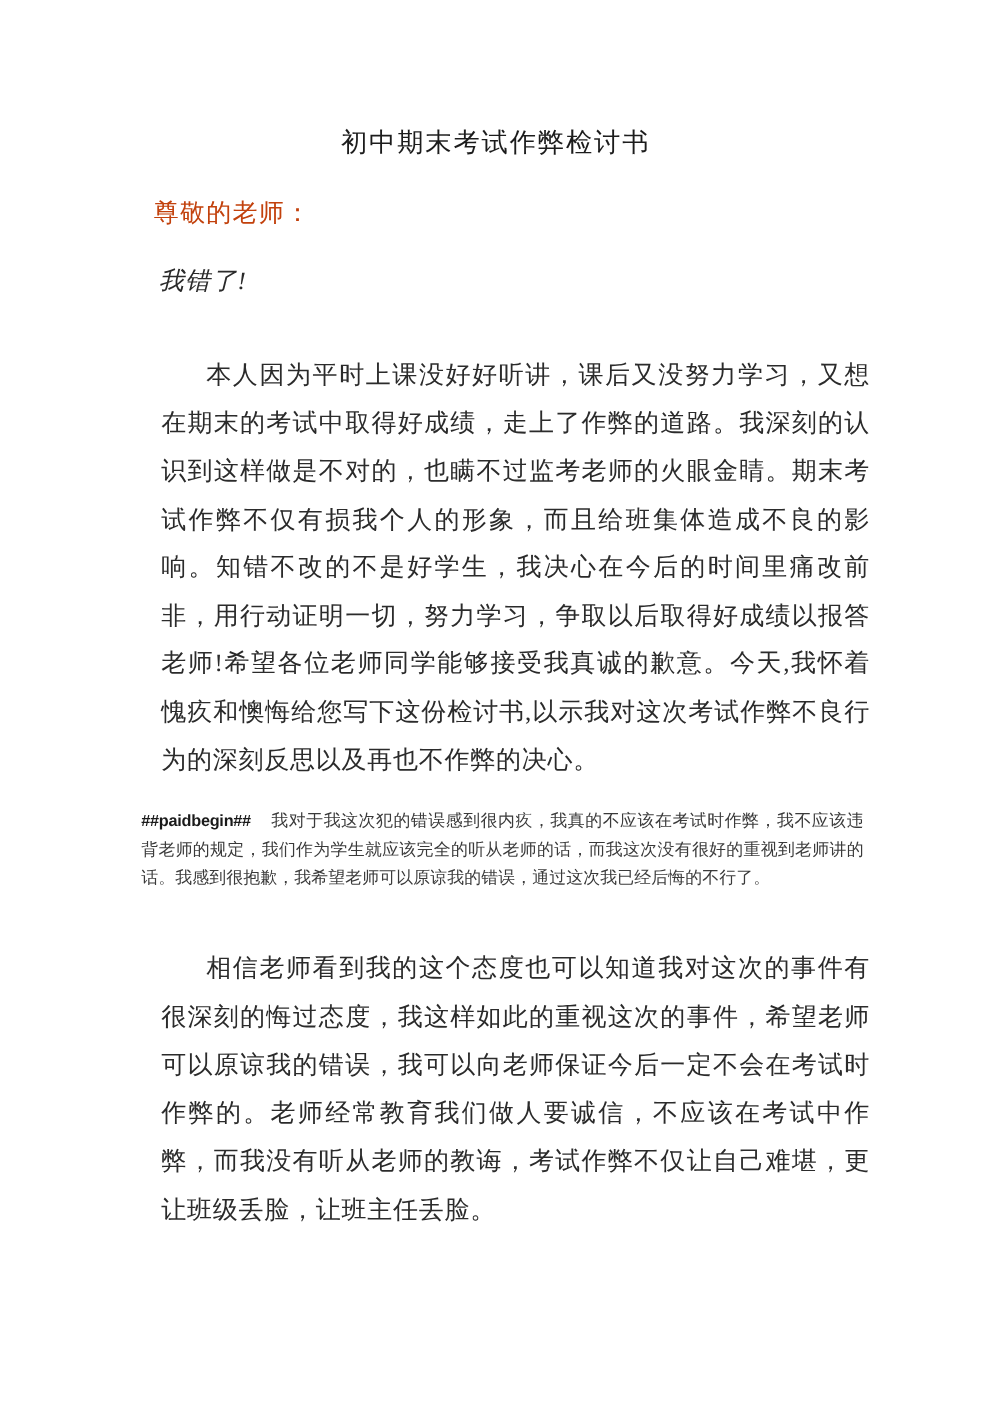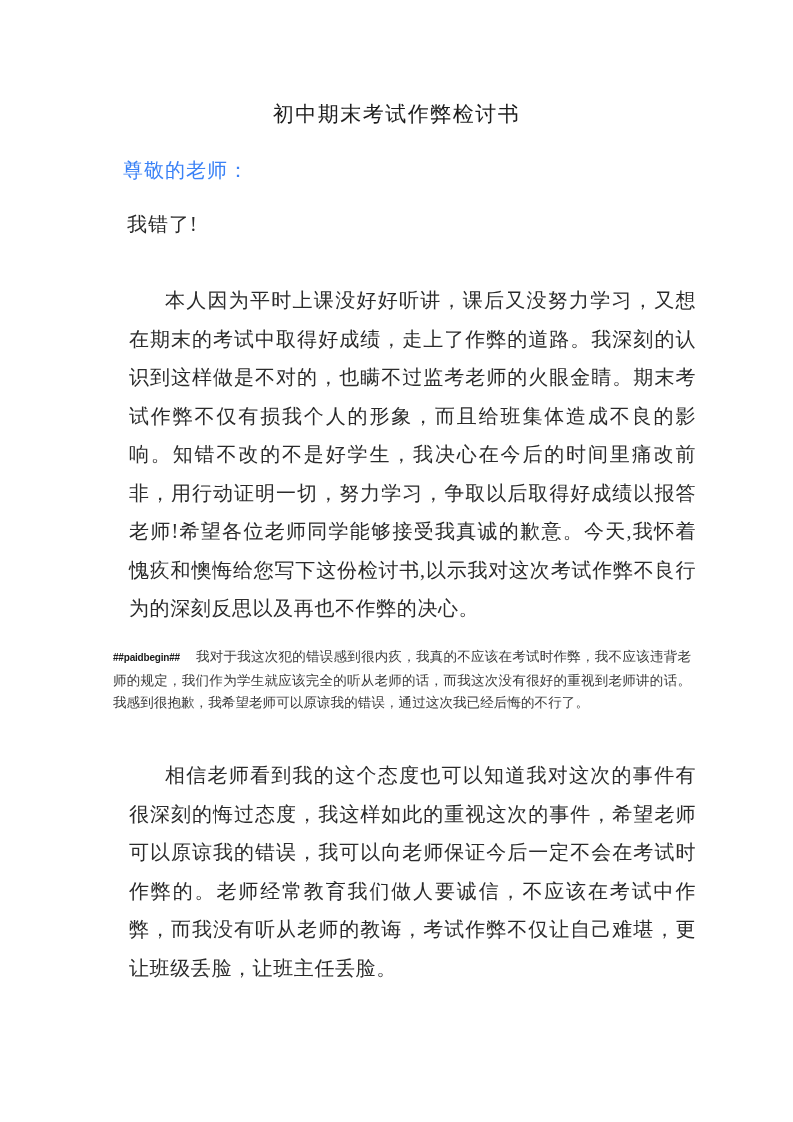--- a/index.html
+++ b/index.html
@@ -37,33 +37,34 @@
     width: 567px;
   }
   .salutation {
     position: absolute;
     left: 10px;
     top: 157px;
     width: 557px;
     margin: 0;
     font-family: "Liberation Serif", "DejaVu Serif", serif;
     font-size: 20px;
-    color: #3b82f6;
+    color: #c2410c;
     letter-spacing: 1px;
   }
   .exclaim {
     position: absolute;
     left: 14px;
     top: 211px;
     width: 553px;
     margin: 0;
     font-family: "Liberation Serif", "DejaVu Serif", serif;
     font-size: 20px;
     color: #2a2a2a;
     letter-spacing: 1px;
+    font-style: italic;
   }
   .para-main {
     position: absolute;
     left: 0;
     top: 265px;
     width: 567px;
     margin: 16px;
     font-family: "Liberation Serif", "DejaVu Serif", serif;
     font-size: 20px;
     line-height: 38.5px;
@@ -83,21 +84,21 @@
     font-size: 13.5px;
     line-height: 22.5px;
     color: #3a3a3a;
     text-align: justify;
     text-justify: inter-ideograph;
     letter-spacing: 0.1px;
   }
   .paid-marker {
     font-family: "Liberation Sans", "DejaVu Sans", sans-serif;
     font-weight: 700;
-    font-size: 10px;
+    font-size: 13px;
     color: #1a1a1a;
     letter-spacing: -0.2px;
   }
   .paid-gap {
     display: inline-block;
     width: 16px;
   }
   .para-closing {
     position: absolute;
     left: 0;

